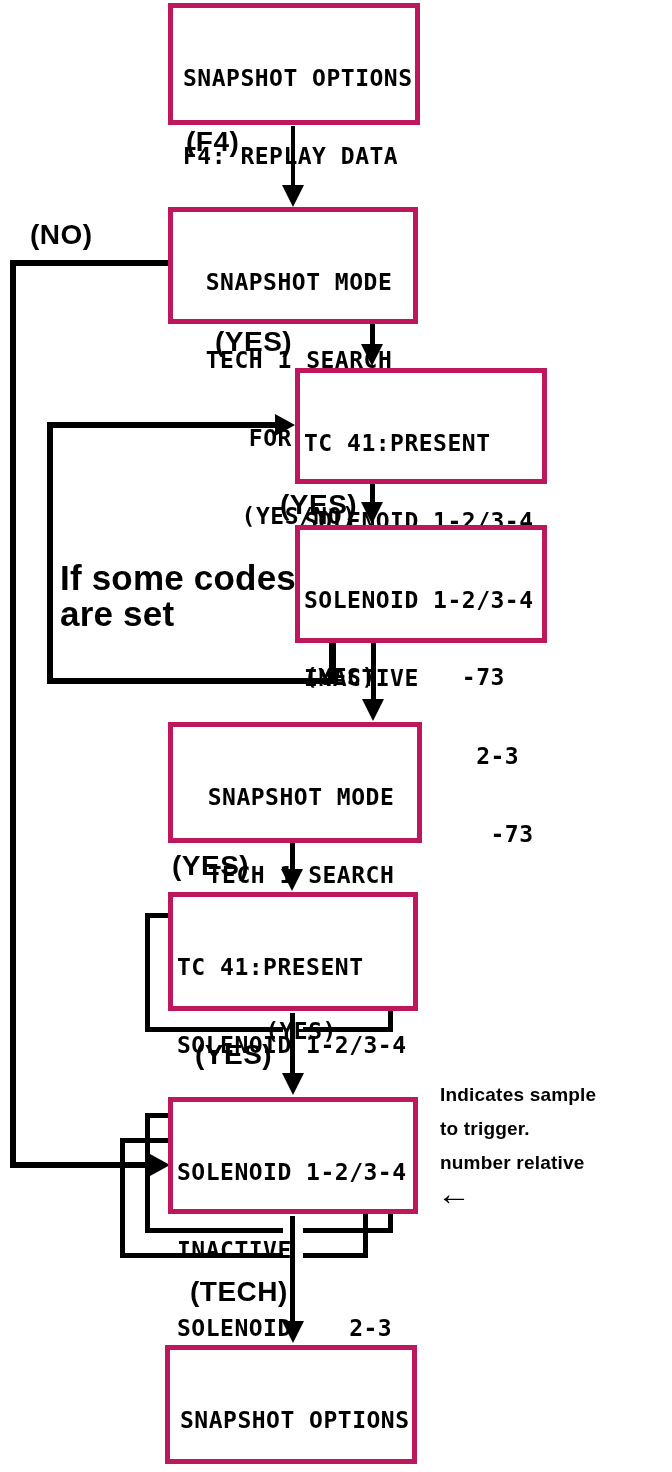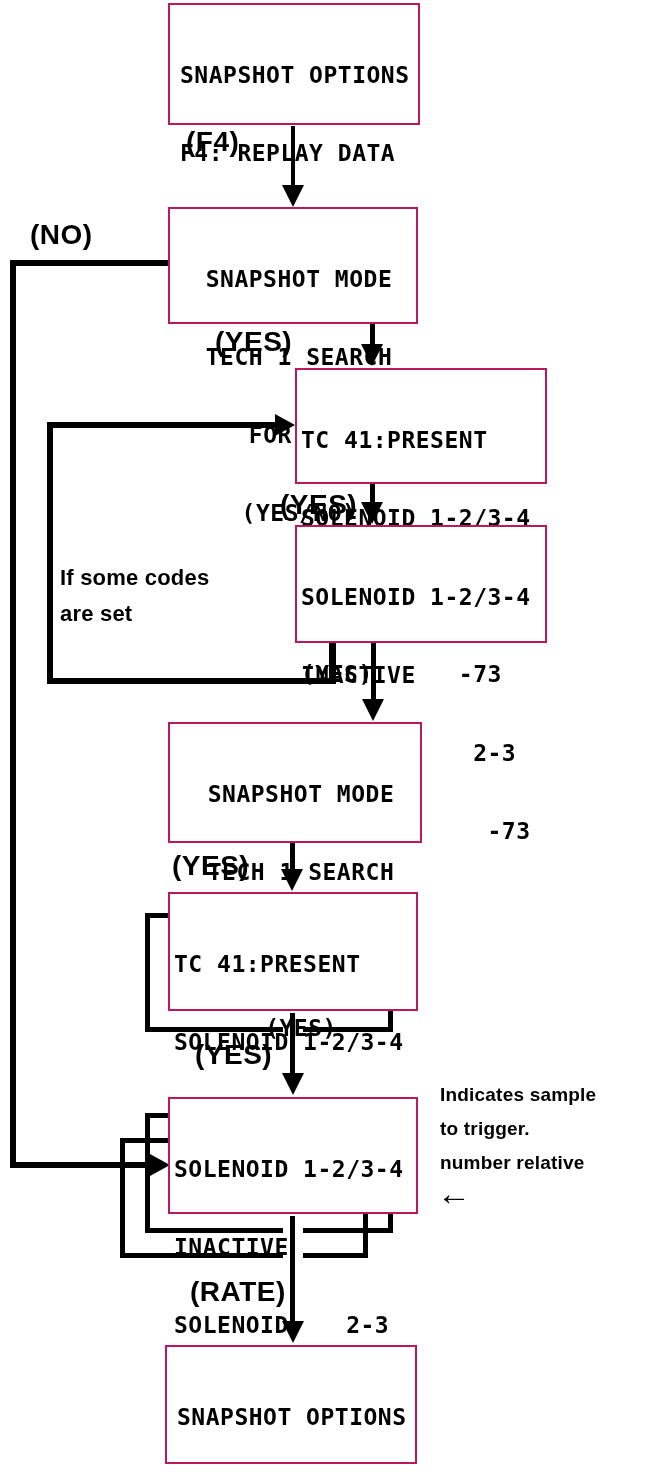--- a/index.html
+++ b/index.html
@@ -3,21 +3,21 @@
 <meta charset="utf-8">
 <style>
   html,body{margin:0;padding:0;background:#ffffff;}
   .stage{
     position:relative;width:672px;height:1472px;background:#ffffff;
     font-family:"Liberation Sans",sans-serif;color:#000;overflow:hidden;
   }
   
   .screen{
     position:absolute;box-sizing:border-box;background:#ffffff;
-    border:2px solid #be185d;z-index:3;
+    border:5px solid #be185d;z-index:3;
     font-family:"DejaVu Sans Mono",monospace;font-weight:bold;
     font-size:23px;line-height:26px;letter-spacing:0.5px;
     white-space:pre;padding:5px 0 0 10px;
   }
   .screen.center{text-align:center;padding-left:12px;}
   .screen.pad12{padding-left:4px;}
   .ln{display:block;}
   
   .outline{position:absolute;box-sizing:border-box;border:5px solid #000;background:transparent;z-index:1;}
   
@@ -130,23 +130,23 @@
     
     
   </div>
 
   <div class="lbl" style="left:186px;top:127px;">(F4)</div>
   <div class="lbl" style="left:30px;top:220px;">(NO)</div>
   <div class="lbl" style="left:215px;top:327px;">(YES)</div>
   <div class="lbl" style="left:280px;top:490px;">(YES)</div>
   <div class="lbl" style="left:172px;top:851px;">(YES)</div>
   <div class="lbl" style="left:195px;top:1040px;">(YES)</div>
-  <div class="lbl" style="left:190px;top:1277px;">(RATE)</div>
+  <div class="lbl" style="left:190px;top:1277px;">(TECH)</div>
 
-  <div class="note" style="left:60px;top:560px;font-size:22px;line-height:36px;">
+  <div class="note" style="left:60px;top:560px;font-size:35px;line-height:36px;">
     <span class="ln">If some codes</span>
     <span class="ln">are set</span>
   </div>
 
   <div class="note" style="left:440px;top:1078px;">
     <span class="ln">Indicates sample</span>
     <span class="ln">to trigger.</span>
     <span class="ln">number relative</span>
   </div>
   <div class="arrow-glyph" style="left:437px;top:1178px;">←</div>

